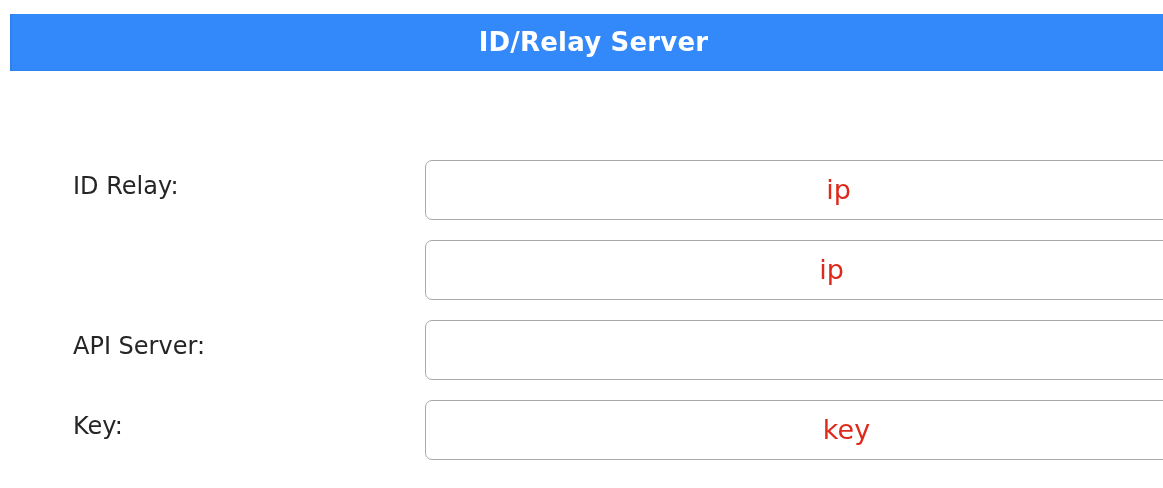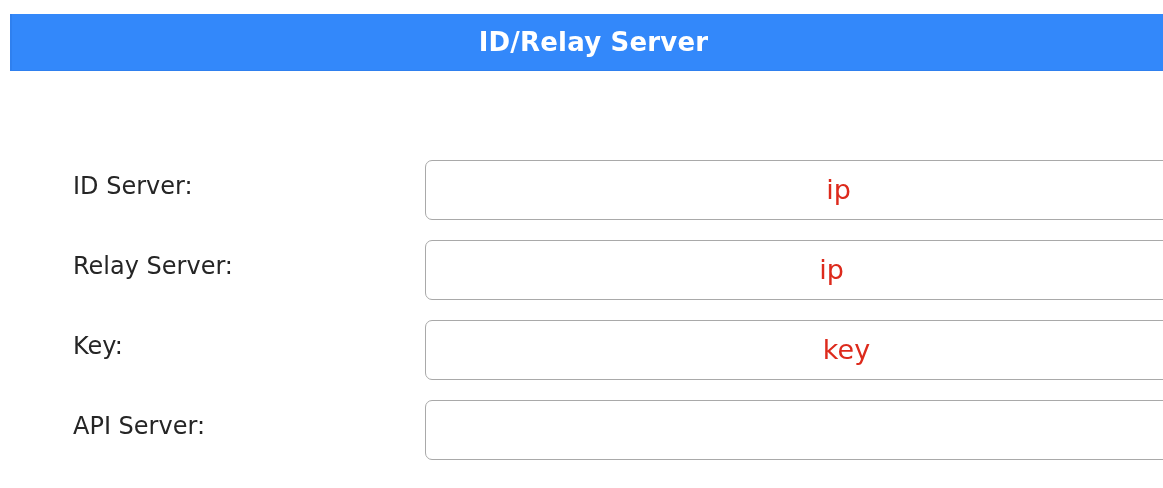--- a/index.html
+++ b/index.html
@@ -104,41 +104,40 @@
 
 <div id="app">
 
   <div class="header-bar">
     <div class="header-title">ID/Relay Server</div>
   </div>
 
   <div class="form">
 
     <div class="form-row" data-row="0">
-      <div class="row-label">ID Server:</div>
+      <div class="row-label">ID Relay:</div>
       <div class="row-field">
         <span class="field-value">ip</span>
       </div>
     </div>
 
     <div class="form-row" data-row="1">
-      <div class="row-label">Relay Server:</div>
       <div class="row-field">
         <span class="field-value">ip</span>
+      </div>
+    </div>
+
+    <div class="form-row" data-row="2">
+      <div class="row-label">API Server:</div>
+      <div class="row-field is-empty">
+        <span class="field-value"></span>
       </div>
     </div>
 
     <div class="form-row" data-row="3">
       <div class="row-label">Key:</div>
       <div class="row-field">
         <span class="field-value">key</span>
       </div>
     </div>
 
-    <div class="form-row" data-row="2">
-      <div class="row-label">API Server:</div>
-      <div class="row-field is-empty">
-        <span class="field-value"></span>
-      </div>
-    </div>
-
   </div>
 </div>
 
 </body></html>

